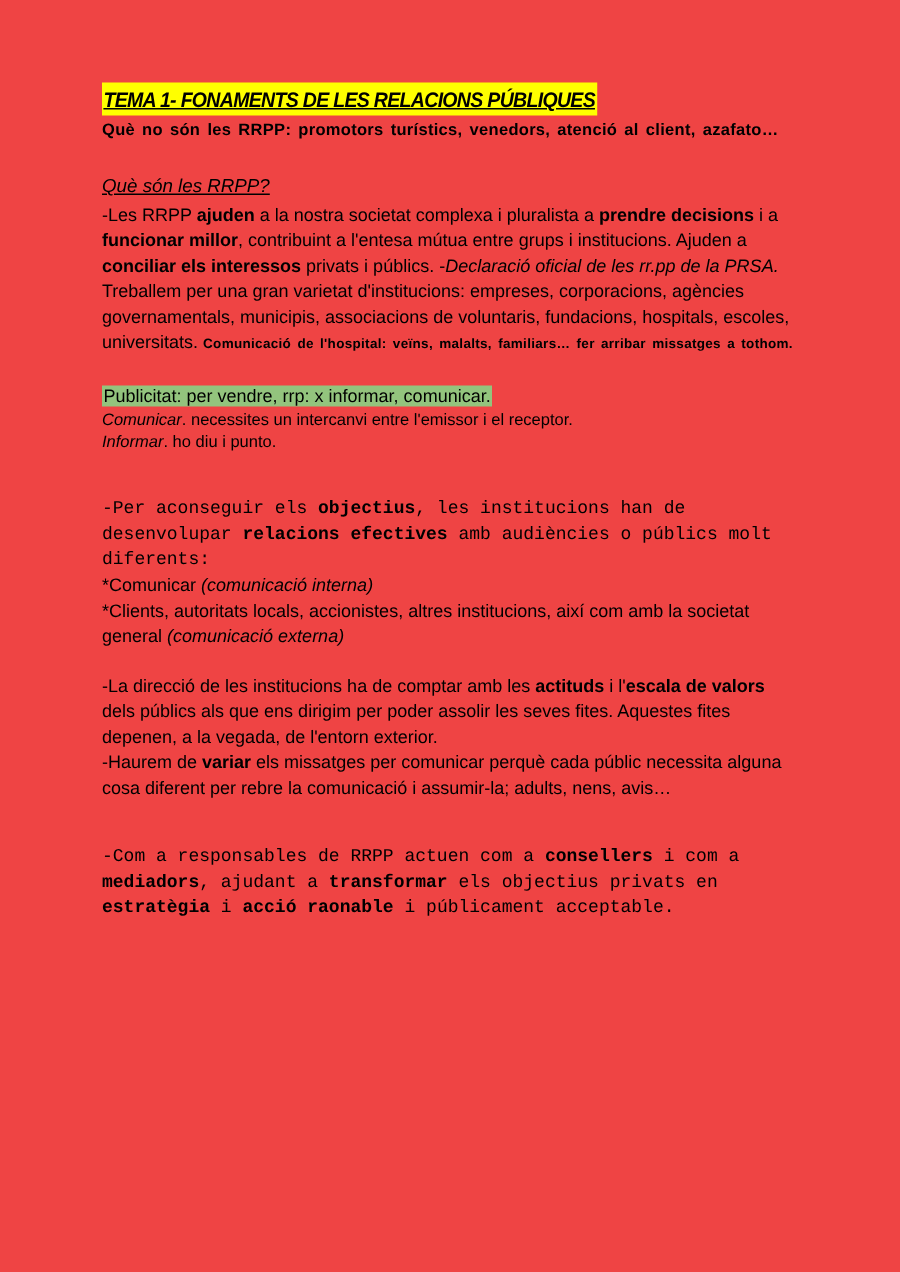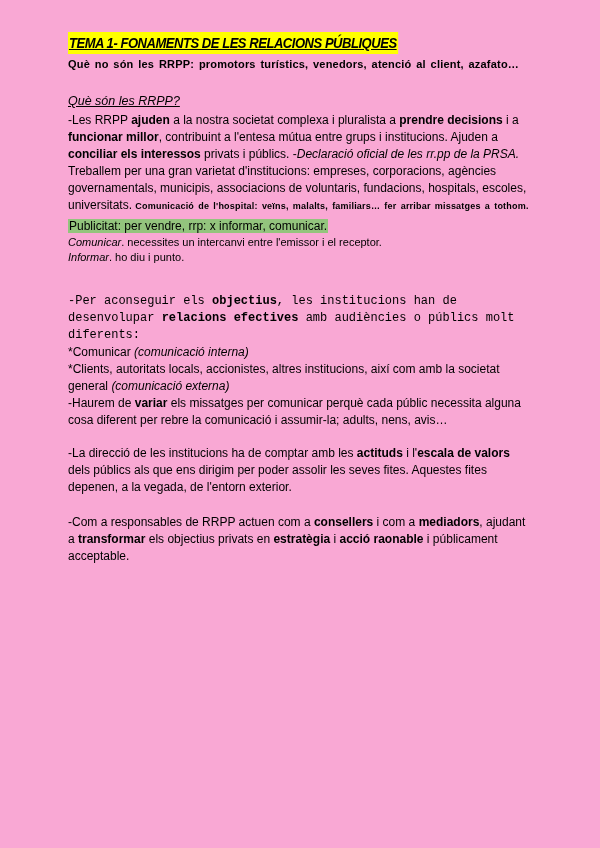--- a/index.html
+++ b/index.html
@@ -1,21 +1,21 @@
 <!DOCTYPE html>
 <html><head>
 <meta charset="utf-8">
 <style>
   html,body{margin:0;padding:0;background:#ffffff;}
   .page{
     position:relative;
     width:600px;height:848px;
-    background:#f9a8d4;
+    background:#ef4444;
     box-sizing:border-box;
-    padding:32px 66px 0 68px;
+    padding:55px 66px 0 68px;
     font-family:"Liberation Sans", sans-serif;
     font-size:12px;
     line-height:17px;
     color:#000000;
     overflow:hidden;
   }
   p,div{margin:0;padding:0;}
   b{font-weight:bold;}
   i{font-style:italic;}
   .title-line{margin-bottom:3px;line-height:20px;white-space:nowrap;}
@@ -40,26 +40,26 @@
   }
   .question-line{line-height:17px;margin-bottom:2px;margin-top:22px;}
   .question{font-style:italic;text-decoration:underline;font-size:12.5px;}
   .body{text-align:left;}
   .sm-inline{
     font-size:9px;
     font-weight:bold;
     letter-spacing:0.2px;
     word-spacing:1.5px;
   }
-  .pub-line{line-height:17px;margin-top:3px;}
+  .pub-line{line-height:17px;margin-top:18px;}
   .hl-green{background:#93c47d;padding:0 1px;}
   .def{font-size:11px;line-height:15px;}
   .gap-md{margin-top:28px;font-family:Liberation Mono, monospace;}
   .gap-lg{margin-top:16px;}
-  .gap-xl{margin-top:18px;}
+  .gap-xl{margin-top:29px;font-family:Liberation Mono, monospace;}
   .note{
     font-size:9px;
     font-weight:bold;
     letter-spacing:0.2px;
     word-spacing:1.5px;
     line-height:15px;
   }
   .note-block{margin-top:2px;}
 </style>
 </head>
@@ -95,24 +95,24 @@
   <p class="body gap-md">
     <span>-Per aconseguir els </span><b>objectius</b><span>, les institucions han de desenvolupar </span><b>relacions efectives</b><span> amb audiències o públics molt diferents:</span>
   </p>
   <div class="body">
     <span>*Comunicar </span><i>(comunicació interna)</i>
   </div>
   <div class="body">
     <span>*Clients, autoritats locals, accionistes, altres institucions, així com amb la societat general </span><i>(comunicació externa)</i>
   </div>
 
+  <p class="body gap-lg">
+    <span>-La direcció de les institucions ha de comptar amb les </span><b>actituds</b><span> i l'</span><b>escala de valors</b><span> dels públics als que ens dirigim per poder assolir les seves fites. Aquestes fites depenen, a la vegada, de l'entorn exterior.</span>
+  </p>
   <p class="body">
     <span>-Haurem de </span><b>variar</b><span> els missatges per comunicar perquè cada públic necessita alguna cosa diferent per rebre la comunicació i assumir-la; adults, nens, avis…</span>
-  </p>
-  <p class="body gap-lg">
-    <span>-La direcció de les institucions ha de comptar amb les </span><b>actituds</b><span> i l'</span><b>escala de valors</b><span> dels públics als que ens dirigim per poder assolir les seves fites. Aquestes fites depenen, a la vegada, de l'entorn exterior.</span>
   </p>
 
   <p class="body gap-xl">
     <span>-Com a responsables de RRPP actuen com a </span><b>consellers</b><span> i com a </span><b>mediadors</b><span>, ajudant a </span><b>transformar</b><span> els objectius privats en </span><b>estratègia</b><span> i </span><b>acció raonable</b><span> i públicament acceptable.</span>
   </p>
 
 </div>
 
 </body></html>

